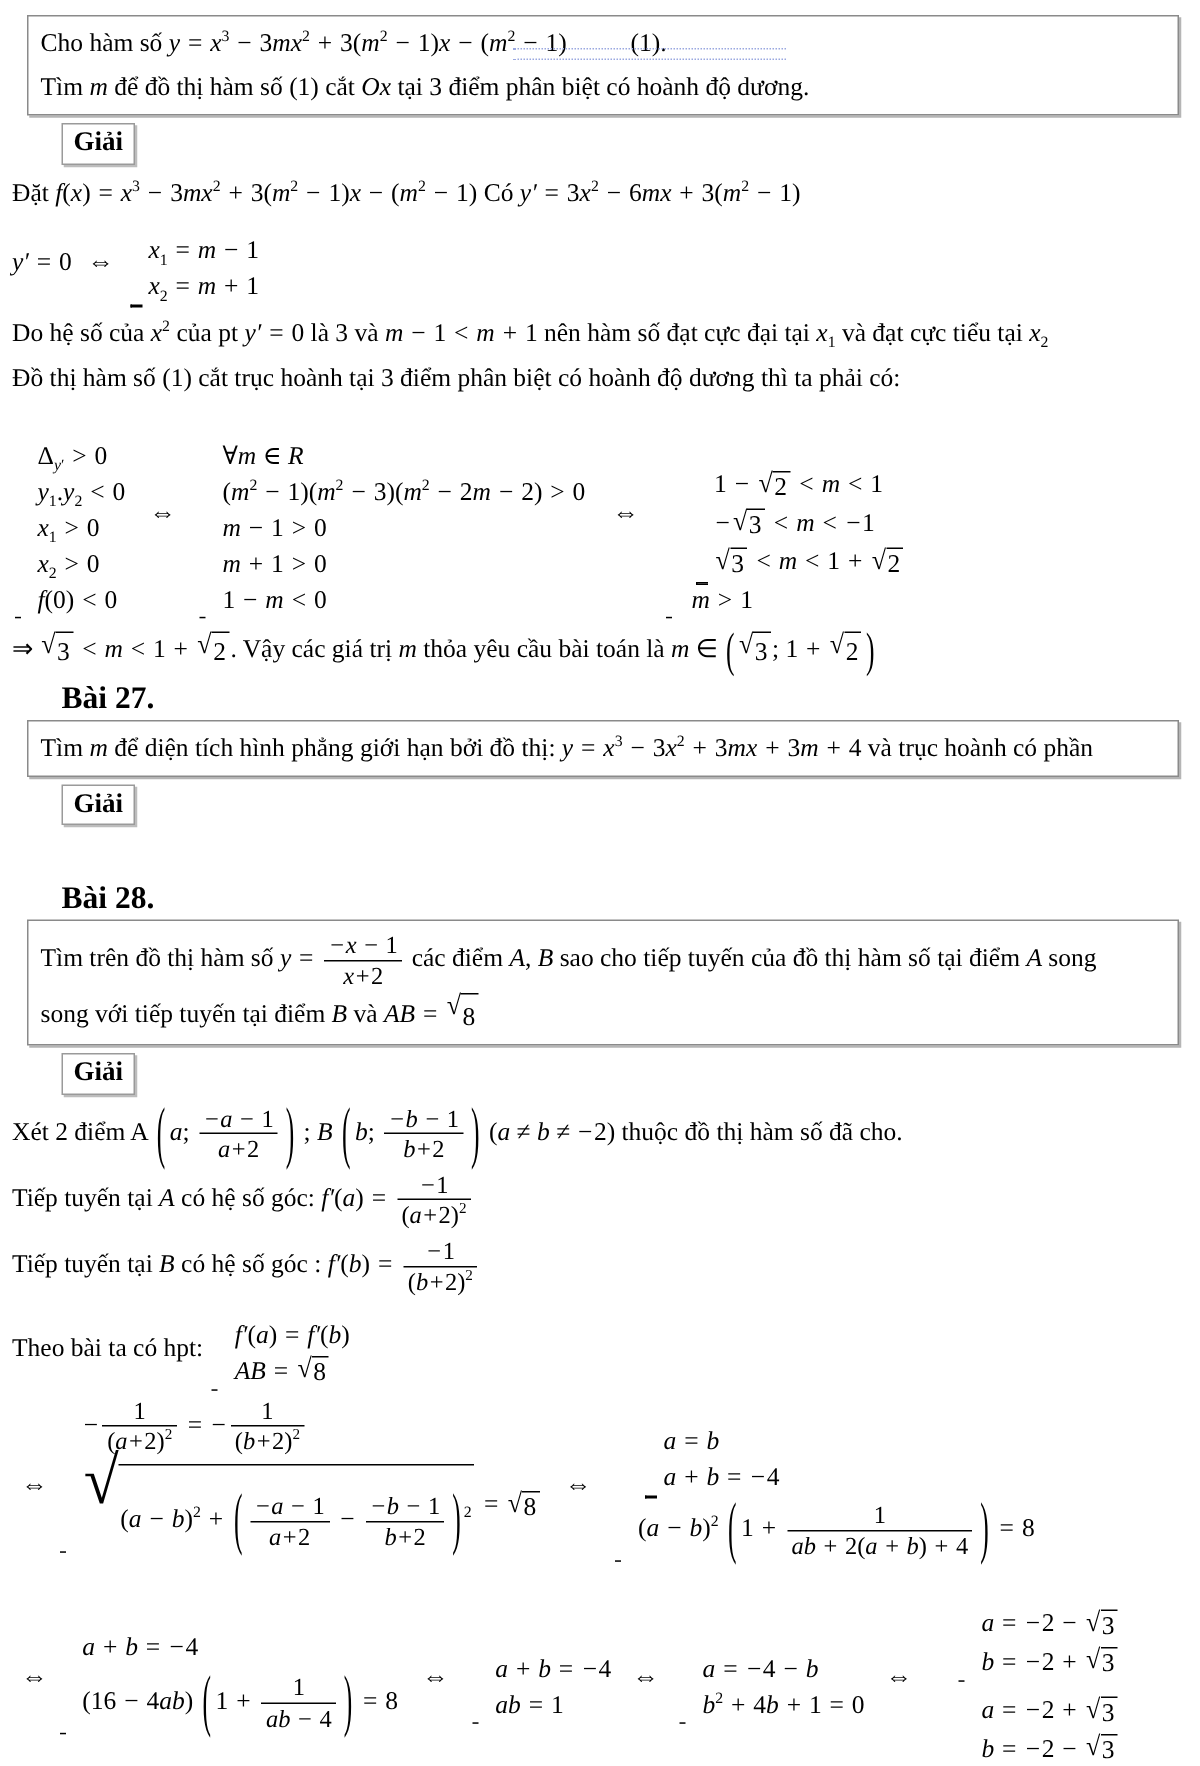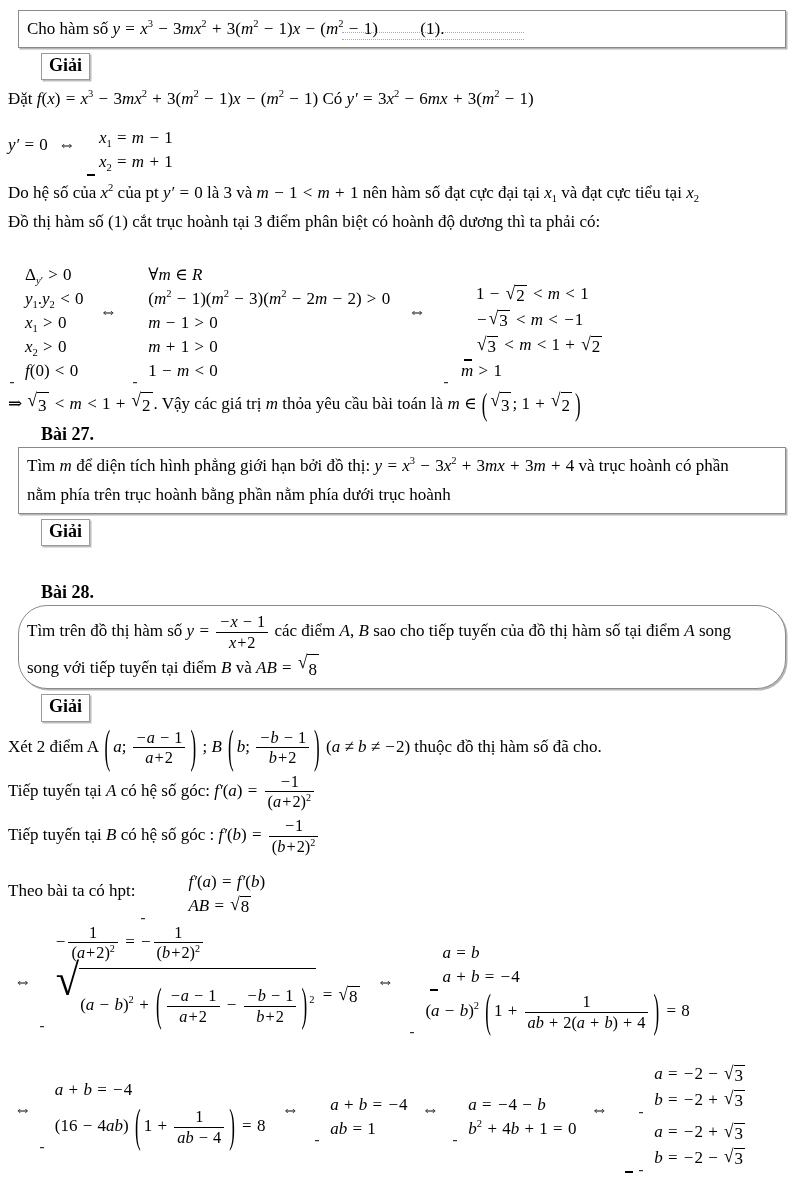--- a/index.html
+++ b/index.html
@@ -86,23 +86,23 @@
   .giai {
     display: inline-block;
     border: 1.4px solid #9a9a9a;
     box-shadow: 1.5px 1.5px 0 0 #bdbdbd;
     font-weight: bold; font-size: 18px;
     padding: 0px 7px 2px 7px;
     line-height: 1.28;
   }
   .giai-wrap { margin: 4px 0 0 41px; }
 
-  .bai { font-weight: bold; font-size: 18px; margin-left: 41px; }
-
-  .line { line-height: 1.5; margin: 1px 0; }
+  .bai { font-weight: bold; font-size: 21px; margin-left: 41px; }
+
+  .line { line-height: 1.5; margin: 1px 0; font-family: Liberation Serif, serif; }
 
   .eqrow { display: flex; align-items: center; margin: 0; }
 
   .iff { font-style: normal; padding: 0 6px; font-size: 1.05em; }
   .dotted-artifact {
     position: absolute; border-bottom: 1.5px dotted #9aa8e0; height: 0;
   }
   .nowrap { white-space: nowrap; }
 </style>
 </head>
@@ -111,20 +111,23 @@
 <div class="page">
 
   <div class="qbox" style="margin:10px 14px 0 18px;">
     <div class="qline">
       <span>Cho hàm số</span>
       <span class="nowrap">
         <span class="mi">y</span> <span class="op">=</span> <span class="mi">x</span><sup class="ex">3</sup> <span class="op">−</span> 3<span class="mi">mx</span><sup class="ex">2</sup> <span class="op">+</span> 3(<span class="mi">m</span><sup class="ex">2</sup> <span class="op">−</span> 1)<span class="mi">x</span> <span class="op">−</span> (<span class="mi">m</span><sup class="ex">2</sup> <span class="op">−</span> 1)
       </span>
       <span style="display:inline-block;width:34px"></span>
       <span>(1).</span>
+    </div>
+    <div class="qline">
+      Tìm <span class="mi">m</span> để đồ thị hàm số (1) cắt <span class="mi">Ox</span> tại 3 điểm phân biệt có hoành độ dương.
     </div>
   </div>
   <div class="dotted-artifact" style="left:342px; top:22px; width:182px;"></div>
   <div class="dotted-artifact" style="left:342px; top:29px; width:182px;"></div>
 
   <div class="giai-wrap" style="margin-top:5px;">
     <span class="giai">Giải</span>
   </div>
 
   <div class="line" style="margin:6px 0 0 8px;">
@@ -223,30 +226,29 @@
         <span class="bigp">)</span>
       </span>
   </div>
 
   <div class="bai" style="margin-top:5px;">Bài 27.</div>
 
   <div class="qbox" style="margin:2px 14px 0 18px;">
     <div class="qline">
       Tìm <span class="mi">m</span> để diện tích hình phẳng giới hạn bởi đồ thị: <span class="mi">y</span> <span class="op">=</span> <span class="mi">x</span><sup class="ex">3</sup> <span class="op">−</span> 3<span class="mi">x</span><sup class="ex">2</sup> <span class="op">+</span> 3<span class="mi">mx</span> <span class="op">+</span> 3<span class="mi">m</span> <span class="op">+</span> 4 và trục hoành có phần
     </div>
-    <div class="qline">nằm phía trên trục hoành bằng phần nằm phía dưới trục hoành</div>
   </div>
 
   <div class="giai-wrap" style="margin-top:5px;">
     <span class="giai">Giải</span>
   </div>
 
   <div class="bai" style="margin-top:36px;">Bài 28.</div>
 
-  <div class="qbox" style="margin:2px 14px 0 18px;border-radius:29px;">
+  <div class="qbox" style="margin:2px 14px 0 18px;">
     <div class="qline" style="line-height:1.1; padding:4px 0 2px 0;">
       <span>Tìm trên đồ thị hàm số</span>
       <span class="mi">y</span> <span class="op">=</span>
       <span class="frac">
         <span class="num"><span class="op">−</span><span class="mi">x</span> <span class="op">−</span> 1</span>
         <span class="den"><span class="mi">x</span><span class="op">+</span>2</span>
       </span>
       các điểm <span class="mi">A</span>, <span class="mi">B</span> sao cho tiếp tuyến của đồ thị hàm số tại điểm <span class="mi">A</span> song
     </div>
     <div class="qline">
@@ -299,21 +301,21 @@
   <div class="line" style="margin:6px 0 0 8px;">
     Tiếp tuyến tại <span class="mi">B</span> có hệ số góc : <span class="mi">f</span><span class="prime">′</span>(<span class="mi">b</span>) <span class="op">=</span>
     <span class="frac">
       <span class="num"><span class="op">−</span>1</span>
       <span class="den">(<span class="mi">b</span><span class="op">+</span>2)<sup class="ex">2</sup></span>
     </span>
   </div>
 
   <div class="eqrow" style="margin:8px 0 0 8px;">
     <span>Theo bài ta có hpt:</span>
-    <span class="sys" style="height:56px; margin-left:6px;gap:32px;">
+    <span class="sys" style="height:56px; margin-left:6px;">
       <span class="delim brace"></span>
       <span class="rows">
         <span class="row"><span class="mi">f</span><span class="prime">′</span>(<span class="mi">a</span>) <span class="op">=</span> <span class="mi">f</span><span class="prime">′</span>(<span class="mi">b</span>)</span>
         <span class="row"><span class="mi">AB</span> <span class="op">=</span> <span class="sqrt">
               <span class="radical">√</span>
               <span class="radicand">8</span>
             </span></span>
       </span>
     </span>
   </div>

